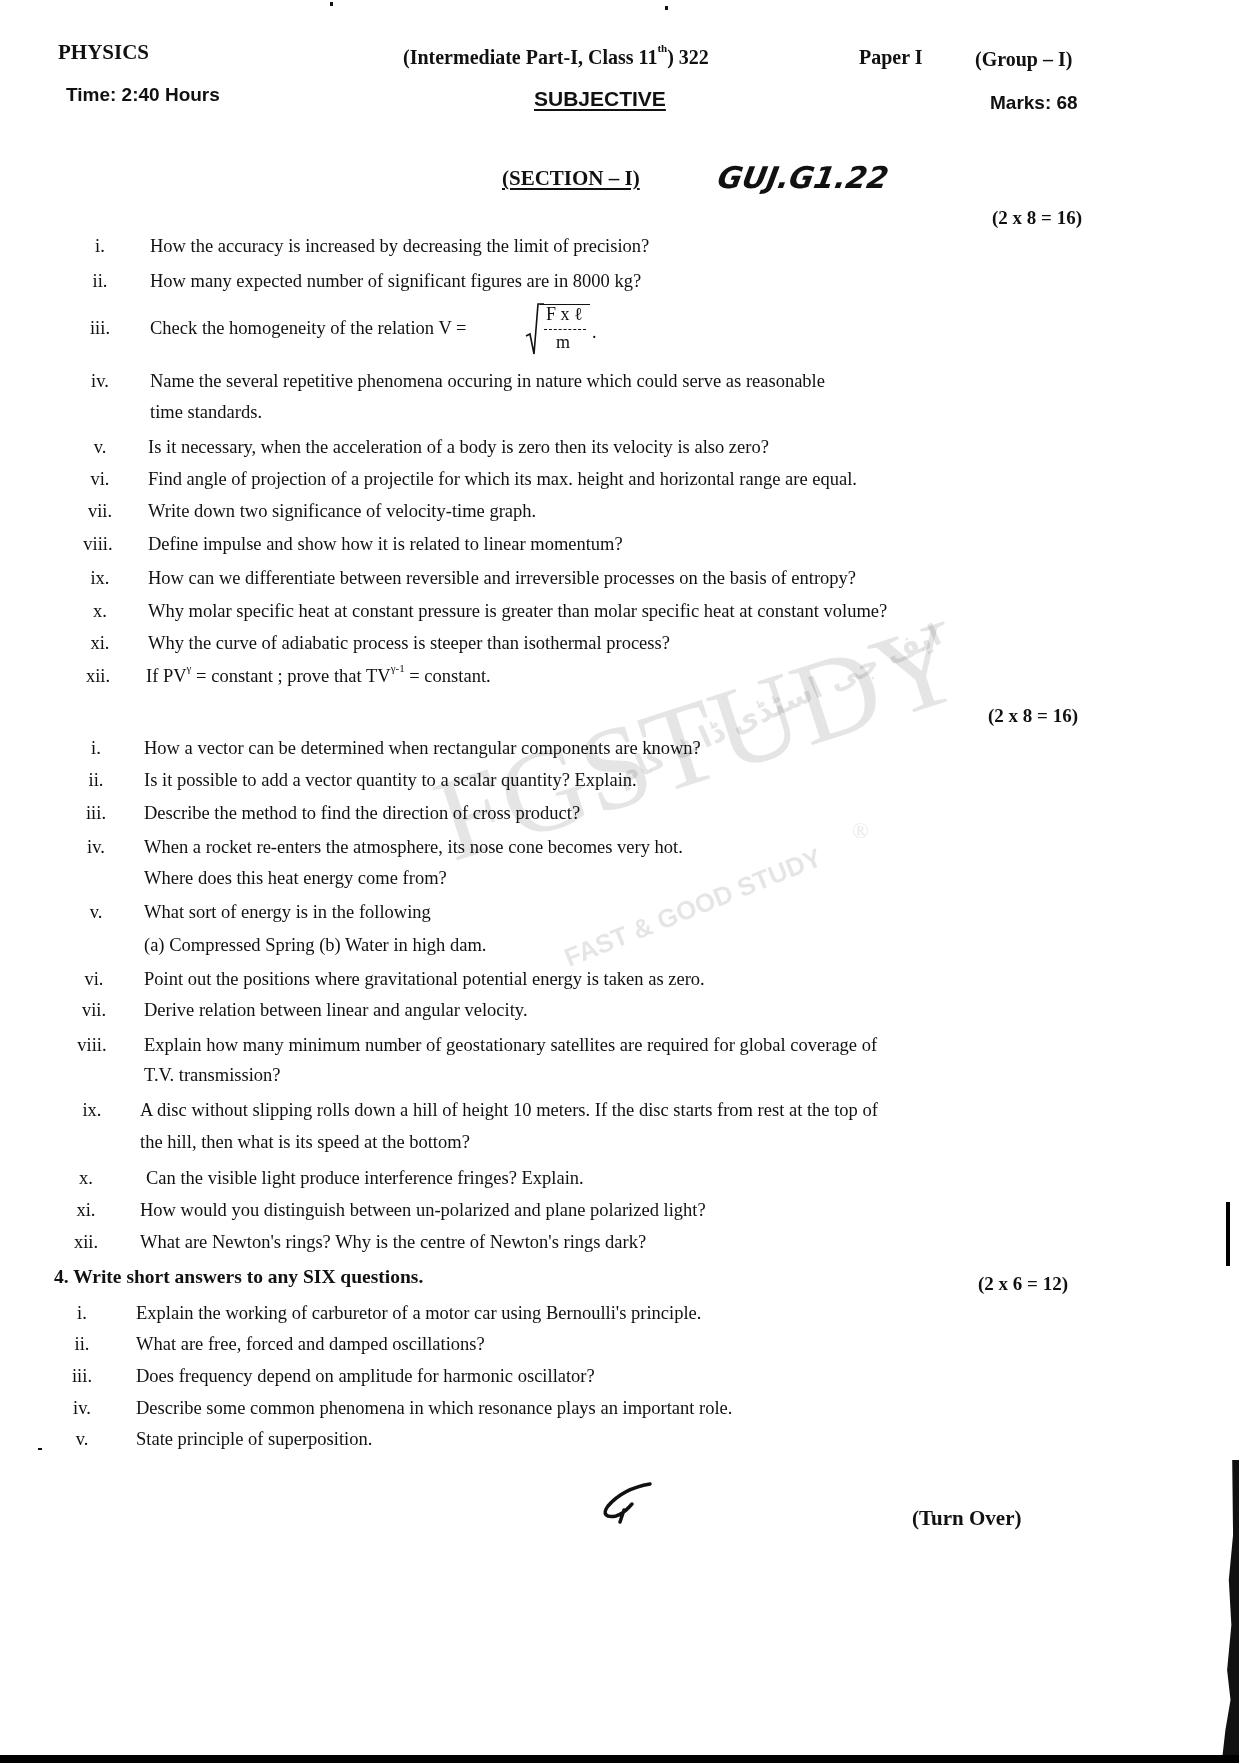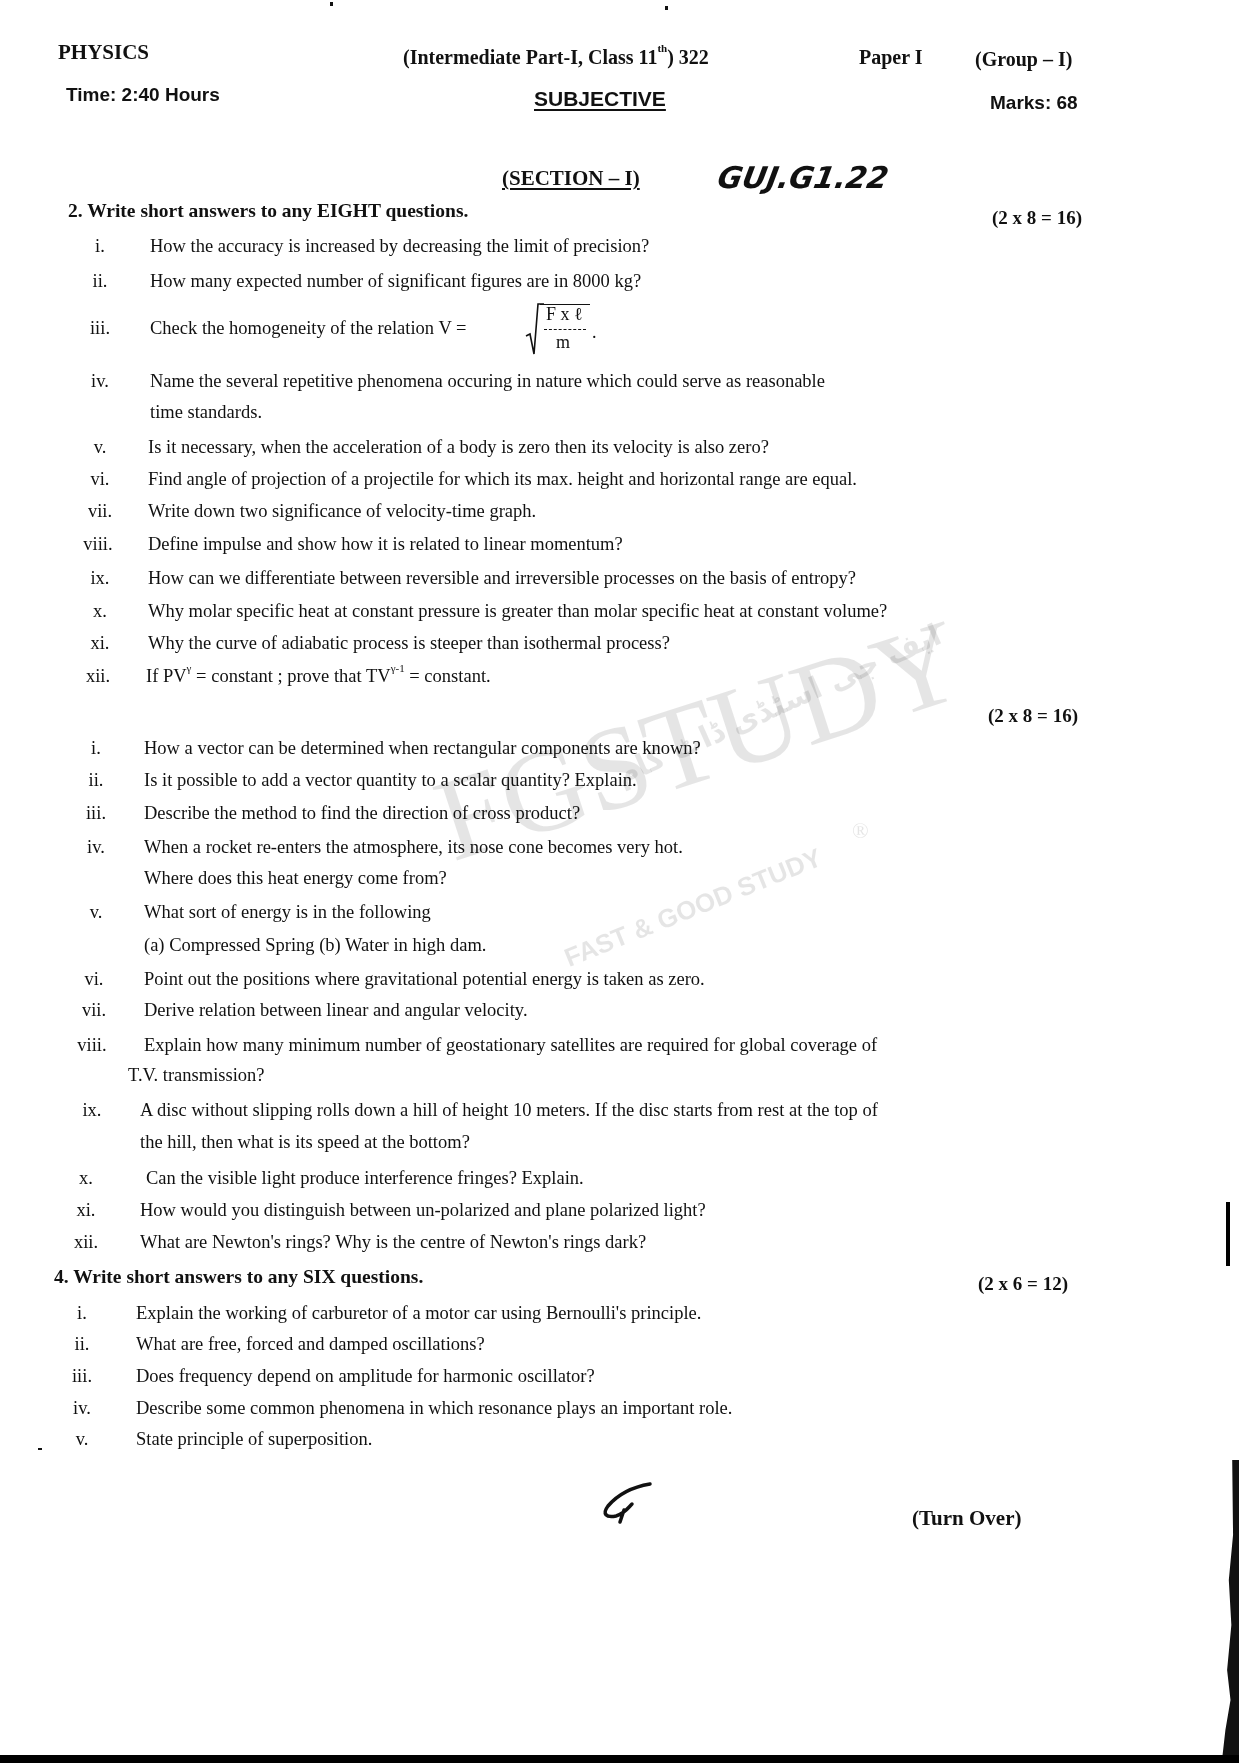--- a/index.html
+++ b/index.html
@@ -54,21 +54,20 @@
   <div class="abs hdr bold" style="left:975px; top:48px; font-size:20px;">(Group – I)</div>
 
   <div class="abs sans bold" style="left:66px; top:84px; font-size:19px;">Time:  2:40  Hours</div>
   <div class="abs sans bold u" style="left:534px; top:87px; font-size:21px;">SUBJECTIVE</div>
   <div class="abs sans bold" style="left:990px; top:92px; font-size:19px;">Marks: 68</div>
 
 
   <div class="abs bold u" style="left:502px; top:166px; font-size:21px;">(SECTION – I)</div>
   <div class="handwriting" style="left:718px; top:160px; font-size:30px; transform:skewX(-10deg);">GUJ.G1.22</div>
 
-  <div class="abs qhead" style="left:68px; top:200px;">2.  Write short answers to any EIGHT questions.</div>
   <div class="abs marks" style="left:992px; top:207px;">(2 x 8 = 16)</div>
 
   <div class="item" style="left:80px; top:236px;">
     <span class="num">i.</span>
     <span class="txt" style="left:70px;">How the accuracy is increased by decreasing the limit of precision?</span>
   </div>
   <div class="item" style="left:80px; top:271px;">
     <span class="num">ii.</span>
     <span class="txt" style="left:70px;">How many expected number of significant figures are in 8000 kg?</span>
   </div>
@@ -159,21 +158,21 @@
     <span class="txt" style="left:70px;">Point out the positions where gravitational potential energy is taken as zero.</span>
   </div>
   <div class="item" style="left:74px; top:1000px;">
     <span class="num">vii.</span>
     <span class="txt" style="left:70px;">Derive relation between linear and angular velocity.</span>
   </div>
   <div class="item" style="left:72px; top:1035px;">
     <span class="num">viii.</span>
     <span class="txt" style="left:72px;">Explain how many minimum number of geostationary satellites are required for global coverage of</span>
   </div>
-  <div class="cont" style="left:128px; top:1065px;">T.V. transmission?</div>
+  <div class="cont" style="left:144px; top:1065px;">T.V. transmission?</div>
 
   <div class="item" style="left:72px; top:1100px;">
     <span class="num">ix.</span>
     <span class="txt" style="left:68px;">A disc without slipping rolls down a hill of height 10 meters. If the disc starts from rest at the top of</span>
   </div>
   <div class="cont" style="left:140px; top:1132px;">the hill, then what is its speed at the bottom?</div>
 
   <div class="item" style="left:66px; top:1168px;">
     <span class="num">x.</span>
     <span class="txt" style="left:74px;margin-left:6px;">Can the visible light produce interference fringes? Explain.</span>

